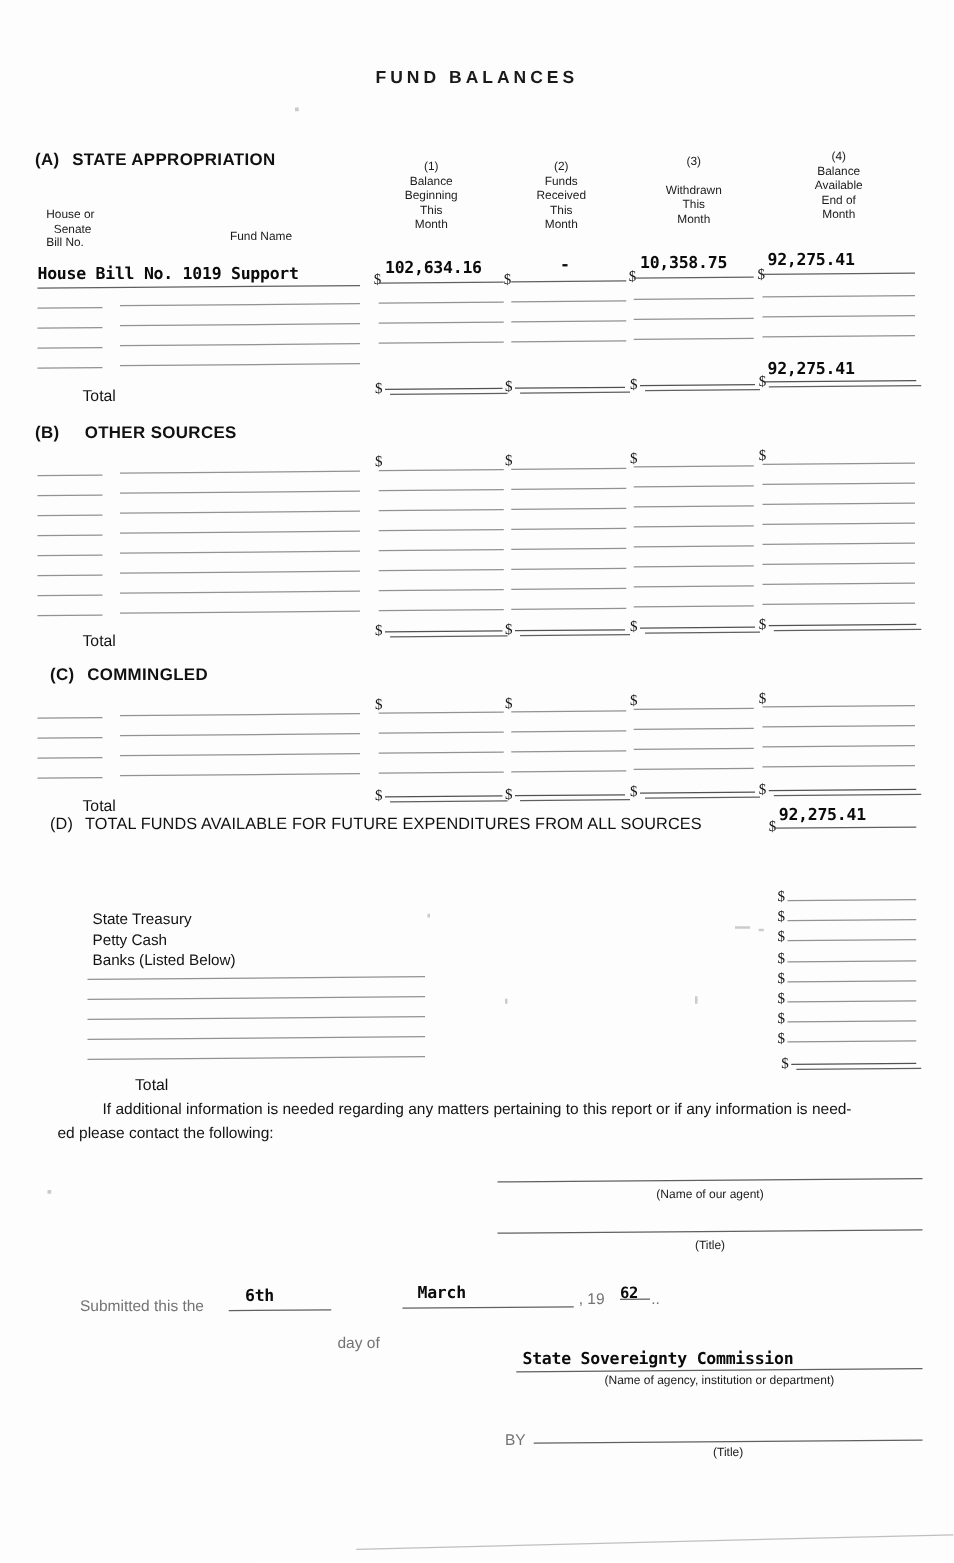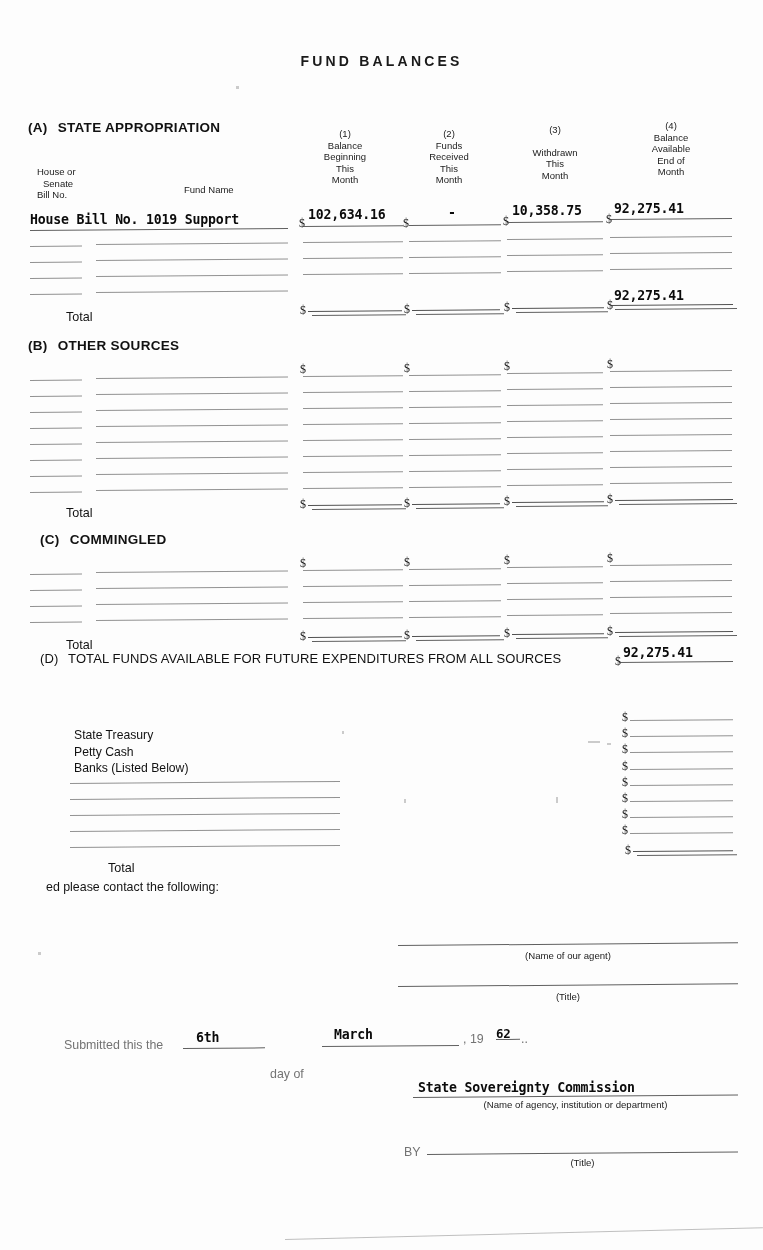--- a/index.html
+++ b/index.html
@@ -249,21 +249,21 @@
   <div class="dollar" style="left:404px;top:302px;">$</div>
   <div class="rule dbl" style="left:412px;top:310px;width:88px;"></div>
   <div class="dollar" style="left:504px;top:300px;">$</div>
   <div class="rule dbl" style="left:512px;top:308px;width:92px;"></div>
   <div class="dollar" style="left:607px;top:298px;">$</div>
   <div class="typed" style="left:614px;top:288px;">92,275.41</div>
   <div class="rule dbl" style="left:611px;top:305px;width:122px;"></div>
 
   <div class="sec-head" style="left:28px;top:338px;">
     <span>(B)</span>
-    <span style="margin-left:6px;">OTHER SOURCES</span>
+    <span style="margin-left:16px;">OTHER SOURCES</span>
   </div>
 
   <div class="dollar" style="left:300px;top:362px;">$</div>
   <div class="dollar" style="left:404px;top:361px;">$</div>
   <div class="dollar" style="left:504px;top:359px;">$</div>
   <div class="dollar" style="left:607px;top:357px;">$</div>
 
   <div id="section-b-rows">
       <div class="rule light" style="left: 30px; top: 380px; width: 52px;"></div>
       <div class="rule light" style="left: 96px; top: 378px; width: 192px;"></div>
@@ -417,20 +417,21 @@
   <div class="rule dbl" style="left:633px;top:851px;width:100px;"></div>
   <div class="total-lbl" style="left:108px;top:861px;">Total</div>
 
   <div class="speck" style="left:588px;top:741px;width:12px;height:2px;"></div>
   <div class="speck" style="left:607px;top:743px;width:4px;height:2px;"></div>
   <div class="speck" style="left:404px;top:799px;width:2px;height:4px;"></div>
   <div class="speck" style="left:556px;top:797px;width:2px;height:6px;"></div>
   <div class="speck" style="left:342px;top:731px;width:2px;height:3px;"></div>
 
   <div class="para" style="left:46px;top:878px;width:690px;">
+    <div style="text-indent:36px;">If additional information is needed regarding any matters pertaining to this report or if any information is need-</div>
     <div>ed please contact the following:</div>
   </div>
 
   <div class="rule" style="left:398px;top:945px;width:340px;"></div>
   <div class="caption" style="left:398px;top:950px;width:340px;">(Name of our agent)</div>
 
   <div class="rule" style="left:398px;top:986px;width:340px;"></div>
   <div class="caption" style="left:398px;top:991px;width:340px;">(Title)</div>
 
   <div class="inline-lbl" style="left:64px;top:1038px;">Submitted this the</div>

